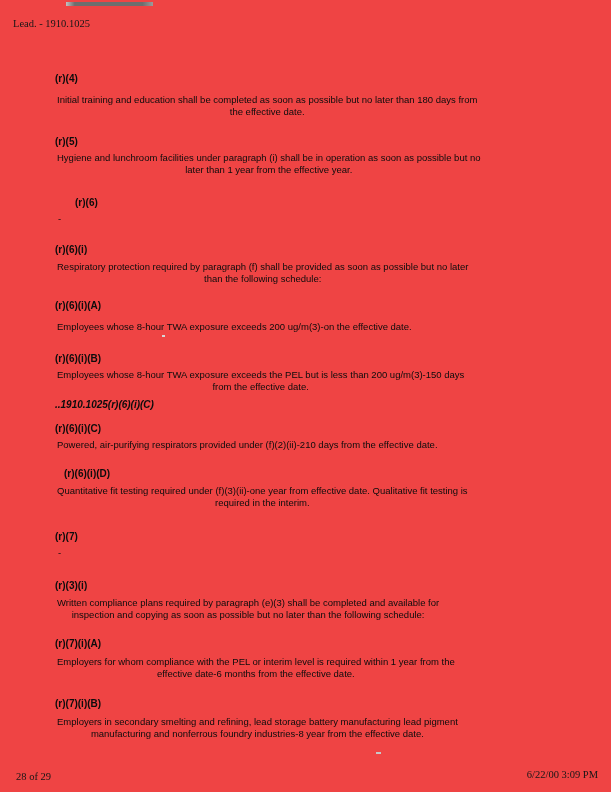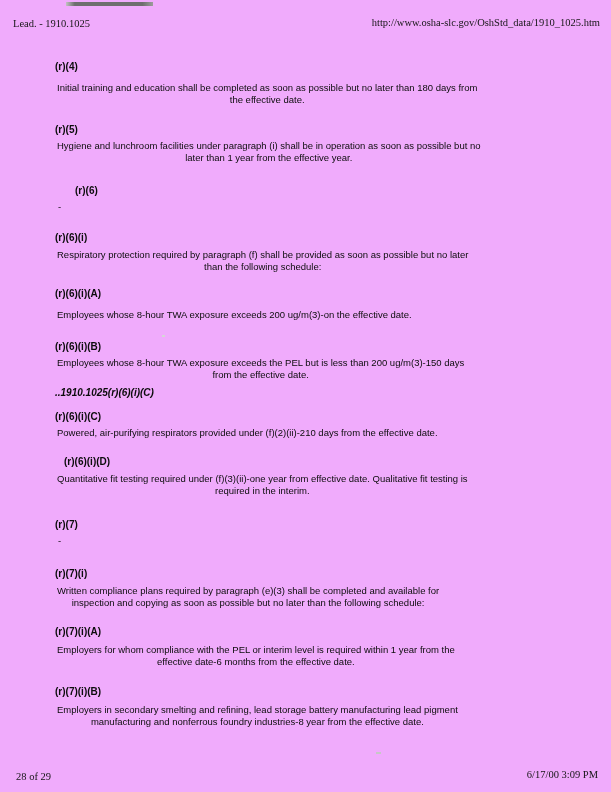--- a/index.html
+++ b/index.html
@@ -4,21 +4,21 @@
 <style>
   html, body {
     margin: 0;
     padding: 0;
     background: #ffffff;
   }
   .page {
     position: relative;
     width: 611px;
     height: 792px;
-    background: #f0abfc;
+    background: #ef4444;
     color: #0d0d0d;
     overflow: hidden;
     font-family: "Liberation Sans", sans-serif;
   }
   
   .topbar-artifact {
     position: absolute;
     left: 66px;
     top: 2px;
     width: 87px;
@@ -68,20 +68,21 @@
     color: #161616;
     white-space: pre;
   }
 
   .block {
     position: absolute;
     white-space: pre;
     line-height: 11.5px;
     font-size: 9.5px;
     color: #0c0c0c;
+    margin-top: 12px;
   }
   .block-heading {
     left: 55px;
     font-weight: bold;
     font-size: 10px;
   }
   .block-para {
     left: 57px;
     text-align: center;
   }
@@ -97,21 +98,20 @@
 </style>
 </head>
 <body>
 
 <div class="page">
   <div class="topbar-artifact"></div>
   <div class="speck speck-1"></div>
   <div class="speck speck-2"></div>
 
   <div class="header-left">Lead. - 1910.1025</div>
-  <div class="header-right">http://www.osha-slc.gov/OshStd_data/1910_1025.htm</div>
 
   <div id="doc-body">
       <div class="block block-heading" style="top: 61px;">(r)(4)</div>
       <div class="block block-para" style="top: 82px;">Initial training and education shall be completed as soon as possible but no later than 180 days from
 the effective date.</div>
       <div class="block block-heading" style="top: 124px;">(r)(5)</div>
       <div class="block block-para" style="top: 140px;">Hygiene and lunchroom facilities under paragraph (i) shall be in operation as soon as possible but no
 later than 1 year from the effective year.</div>
       <div class="block block-heading" style="top: 185px; padding-left: 20px;">(r)(6)</div>
       <div class="block block-dash" style="top: 201px;">-</div>
@@ -124,26 +124,26 @@
       <div class="block block-para" style="top: 357px;">Employees whose 8-hour TWA exposure exceeds the PEL but is less than 200 ug/m(3)-150 days
 from the effective date.</div>
       <div class="block block-ref" style="top: 387px;">..1910.1025(r)(6)(i)(C)</div>
       <div class="block block-heading" style="top: 411px;">(r)(6)(i)(C)</div>
       <div class="block block-para" style="top: 427px;">Powered, air-purifying respirators provided under (f)(2)(ii)-210 days from the effective date.</div>
       <div class="block block-heading" style="top: 456px; padding-left: 9px;">(r)(6)(i)(D)</div>
       <div class="block block-para" style="top: 473px;">Quantitative fit testing required under (f)(3)(ii)-one year from effective date. Qualitative fit testing is
 required in the interim.</div>
       <div class="block block-heading" style="top: 519px;">(r)(7)</div>
       <div class="block block-dash" style="top: 535px;">-</div>
-      <div class="block block-heading" style="top: 568px;">(r)(7)(i)</div>
+      <div class="block block-heading" style="top: 568px;">(r)(3)(i)</div>
       <div class="block block-para" style="top: 585px;">Written compliance plans required by paragraph (e)(3) shall be completed and available for
 inspection and copying as soon as possible but no later than the following schedule:</div>
       <div class="block block-heading" style="top: 626px;">(r)(7)(i)(A)</div>
       <div class="block block-para" style="top: 644px;">Employers for whom compliance with the PEL or interim level is required within 1 year from the
 effective date-6 months from the effective date.</div>
       <div class="block block-heading" style="top: 686px;">(r)(7)(i)(B)</div>
       <div class="block block-para" style="top: 704px;">Employers in secondary smelting and refining, lead storage battery manufacturing lead pigment
 manufacturing and nonferrous foundry industries-8 year from the effective date.</div>
     </div>
 
   <div class="footer-left">28 of 29</div>
-  <div class="footer-right">6/17/00 3:09 PM</div>
+  <div class="footer-right">6/22/00 3:09 PM</div>
 </div>
 
 </body></html>

